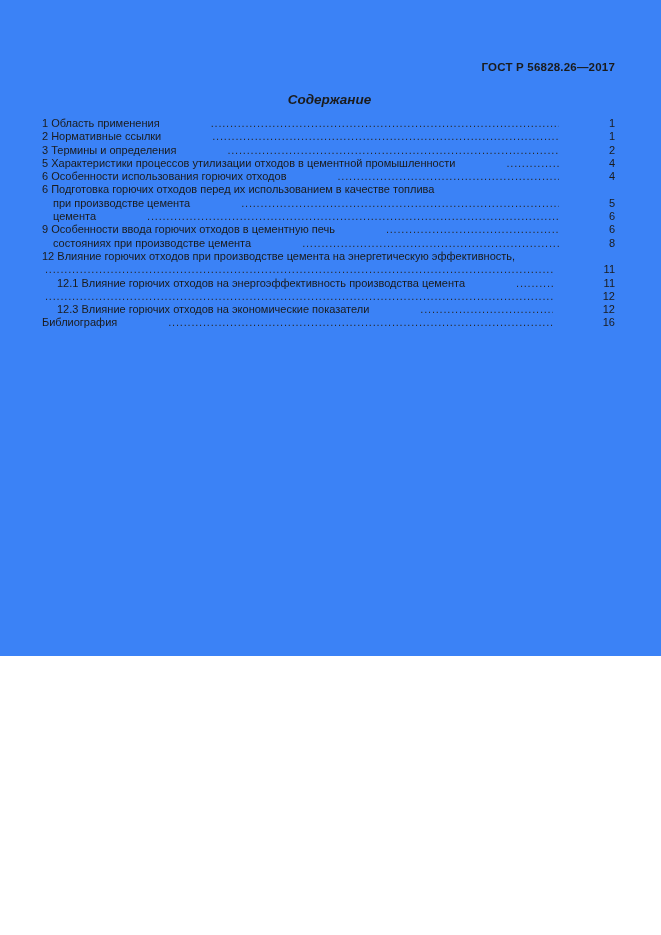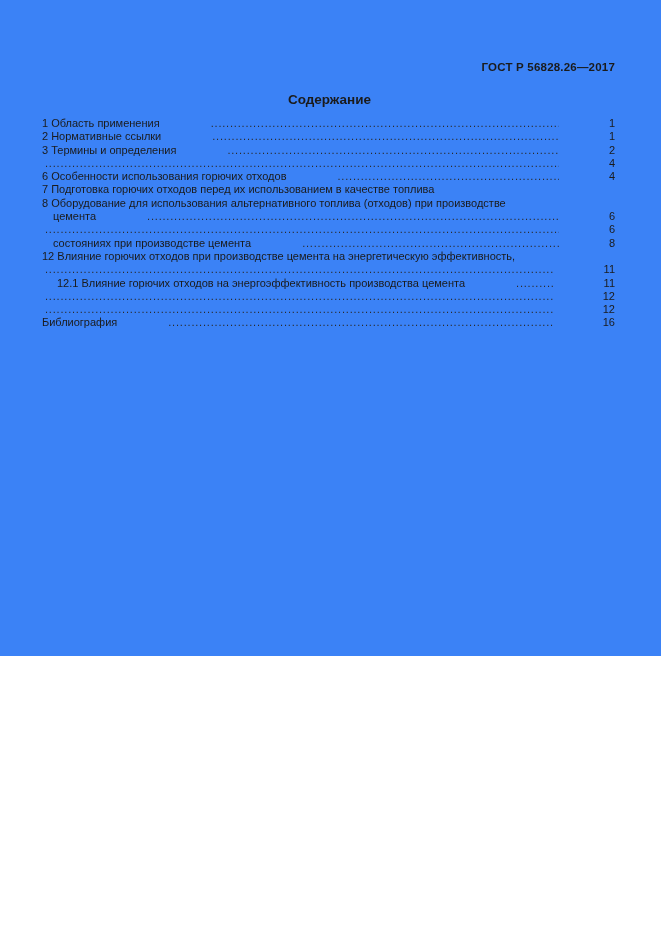--- a/index.html
+++ b/index.html
@@ -28,20 +28,21 @@
     letter-spacing: 0.2px;
   }
   .doc-title {
     position: absolute;
     top: 92px;
     left: 44px;
     right: 79px;
     text-align: center;
     font-size: 13.5px;
     font-weight: bold;
+    font-style: italic;
   }
   .toc {
     position: absolute;
     top: 117px;
     left: 42px;
     right: 79px;
     font-size: 11px;
   }
   .toc-line {
     display: flex;
@@ -119,56 +120,59 @@
       <span class="text t1">3 Термины и определения</span>
       <span class="dots d1"></span>
       <span class="pagenum p1">2</span>
     </div>
 
   </div>
 
 
   <div class="toc-entry">
     <div class="toc-line first">
+      <span class="text t1">5 Характеристики процессов утилизации отходов в цементной промышленности</span>
       <span class="dots d1"></span>
       <span class="pagenum p1">4</span>
     </div>
 
   </div>
 
   <div class="toc-entry">
     <div class="toc-line first">
       <span class="text t1">6 Особенности использования горючих отходов</span>
       <span class="dots d1"></span>
       <span class="pagenum p1">4</span>
     </div>
 
   </div>
 
   <div class="toc-entry">
     <div class="toc-line first">
-      <span class="text t1">7 Подготовка горючих отходов перед их использованием в качестве топлива</span>
-
-    </div>
-  </div>
-
-  <div class="toc-entry">
-    <div class="toc-line first">
-      <span class="text t1">8 Оборудование для использования альтернативного топлива (отходов) при производстве</span>
-
-    </div>
+      <span class="text t1">6 Подготовка горючих отходов перед их использованием в качестве топлива</span>
+
+    </div>
+    <div class="toc-line cont">
+      <span class="text t2">при производстве цемента</span>
+      <span class="dots d2"></span>
+      <span class="pagenum p2">5</span>
+    </div>
+  </div>
+
+  <div class="toc-entry">
     <div class="toc-line cont">
       <span class="text t2">цемента</span>
       <span class="dots d2"></span>
       <span class="pagenum p2">6</span>
     </div>
   </div>
 
   <div class="toc-entry">
     <div class="toc-line first">
+      <span class="text t1">9 Особенности ввода горючих отходов в цементную печь</span>
       <span class="dots d1"></span>
       <span class="pagenum p1">6</span>
     </div>
 
   </div>
 
 
   <div class="toc-entry">
     <div class="toc-line cont">
       <span class="text t2">состояниях при производстве цемента</span>
@@ -200,20 +204,21 @@
   <div class="toc-entry sub">
     <div class="toc-line first">
       <span class="dots d1"></span>
       <span class="pagenum p1">12</span>
     </div>
 
   </div>
 
   <div class="toc-entry sub">
     <div class="toc-line first">
+      <span class="text t1">12.3 Влияние горючих отходов на экономические показатели</span>
       <span class="dots d1"></span>
       <span class="pagenum p1">12</span>
     </div>
 
   </div>
 
   <div class="toc-entry">
     <div class="toc-line first">
       <span class="text t1">Библиография</span>
       <span class="dots d1"></span>

